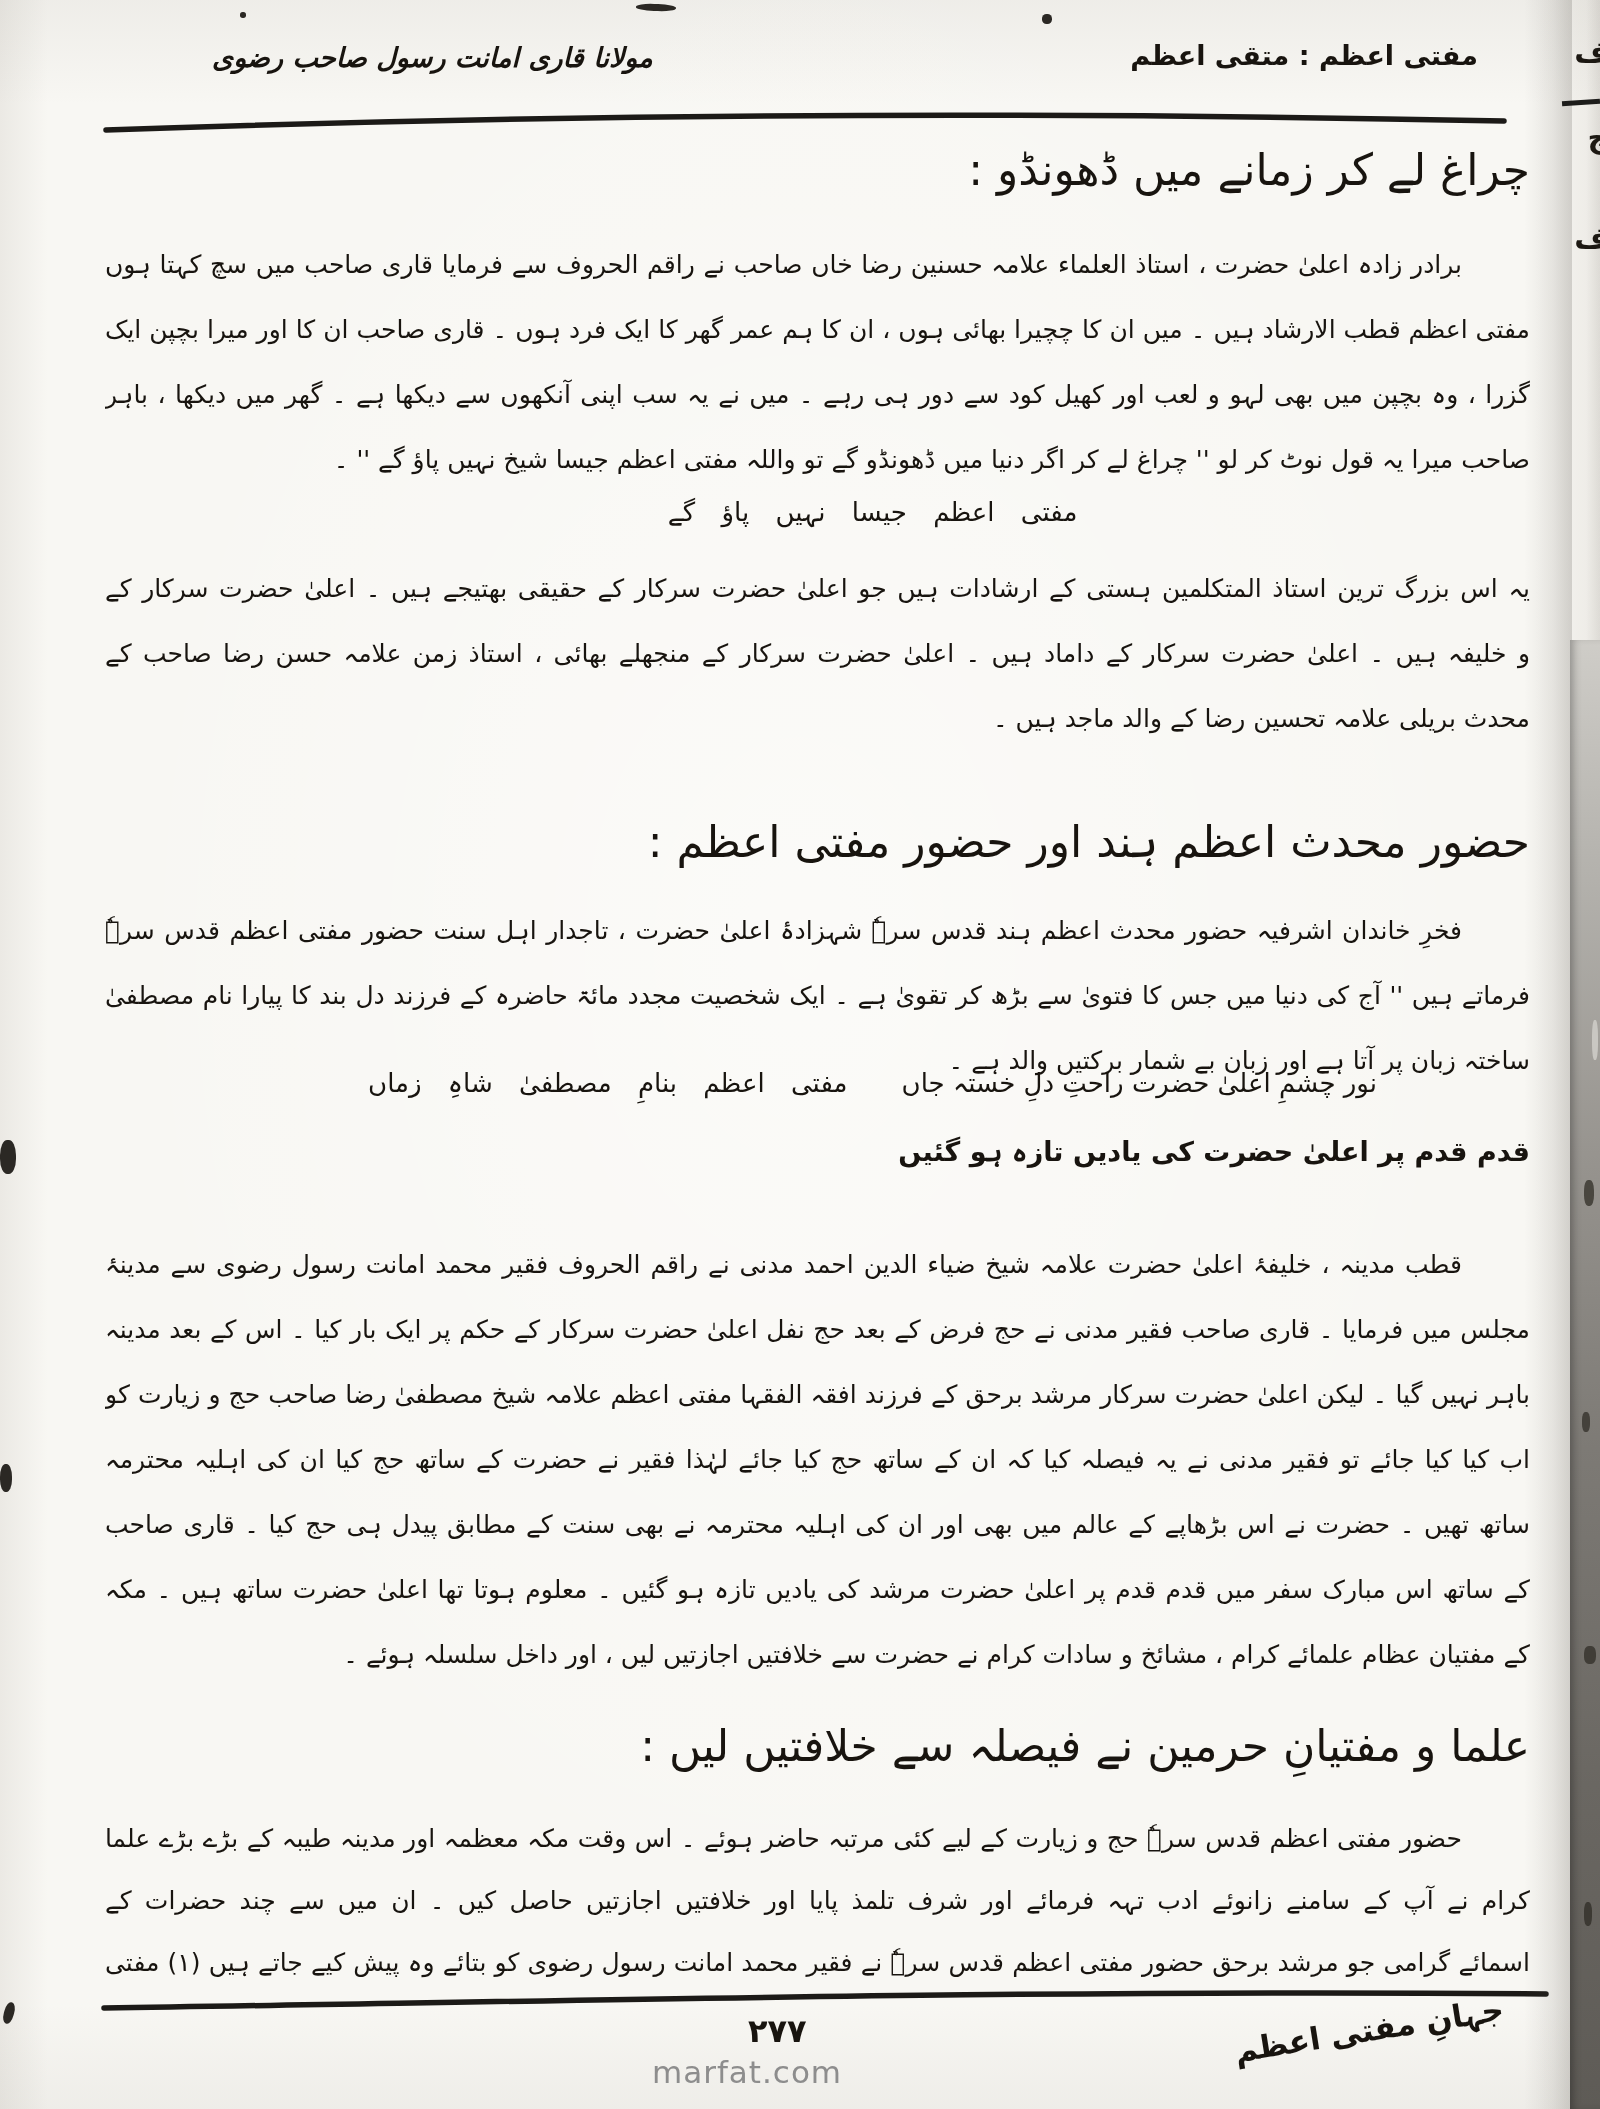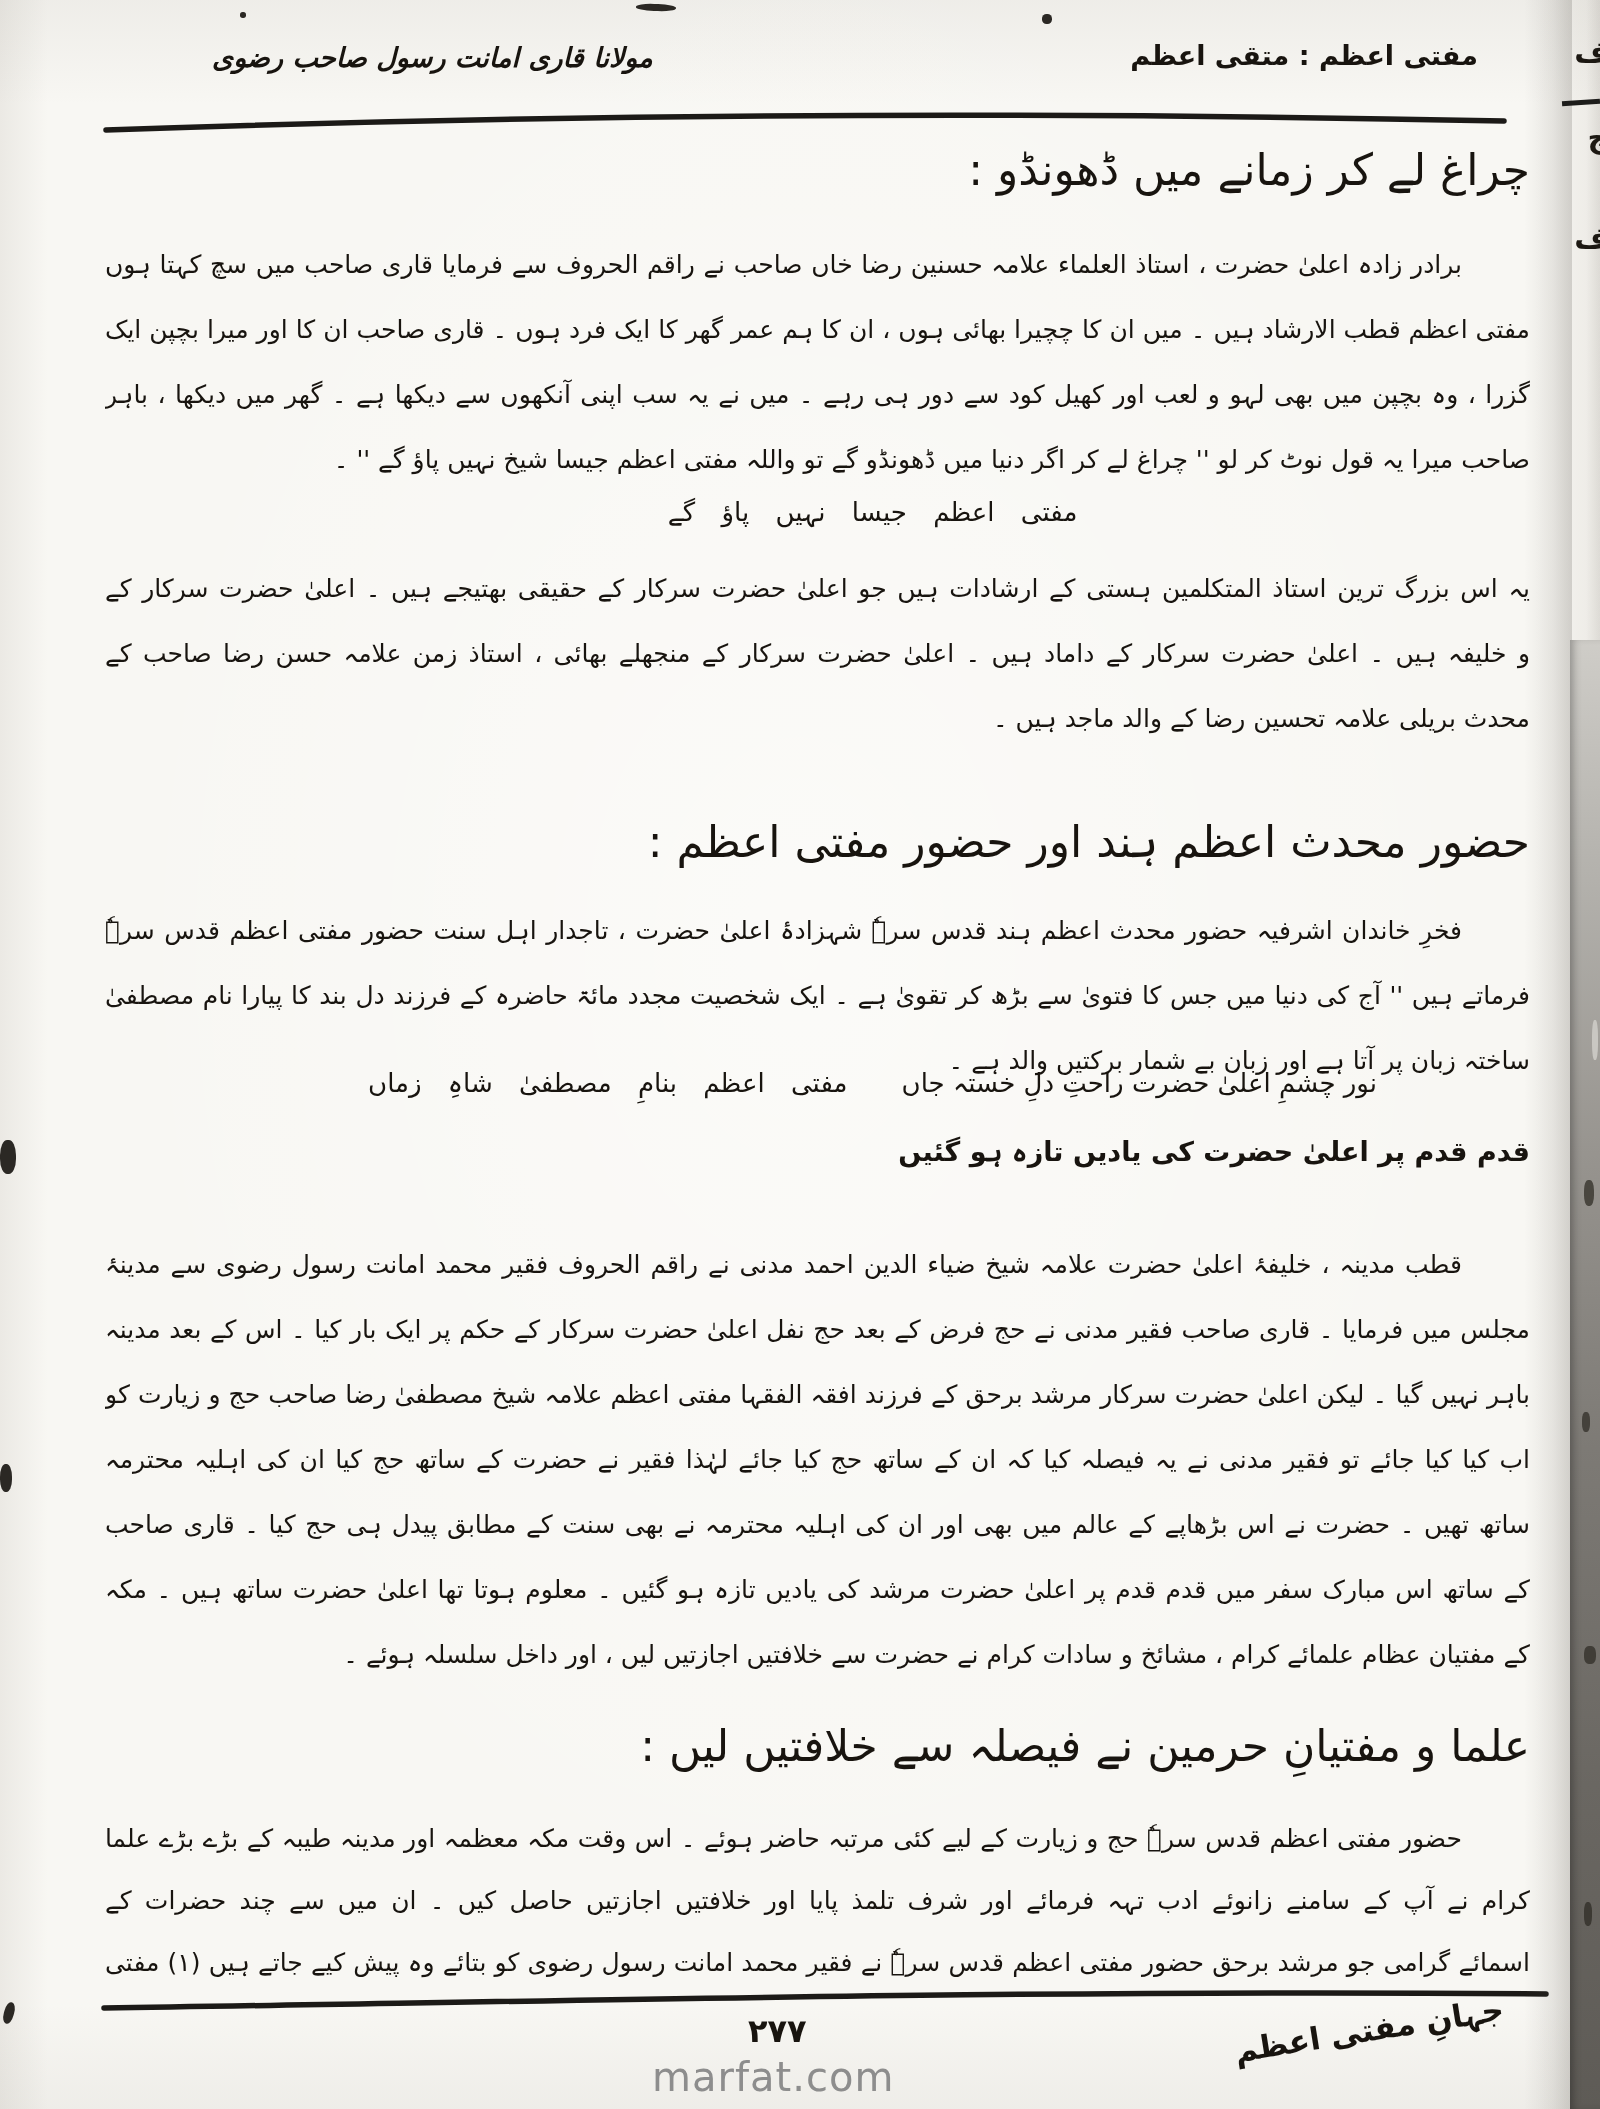--- a/index.html
+++ b/index.html
@@ -22,21 +22,21 @@
   .para.lh62 .tline{height:62px;}
   .para:not(.cont) .tline:last-child{text-align-last:right;}
   .para.ind .tline:first-child{text-indent:68px;}
   .verse{direction:rtl;display:flex;justify-content:center;gap:54px;font-size:26px;white-space:nowrap;transform:translateX(55px);}
   .verse .hemi2{word-spacing:18px;}
   .h3row{display:flex;direction:rtl;align-items:baseline;gap:20px;}
   .h3sub{font-weight:bold;font-size:27px;white-space:nowrap;}
   .rule{position:absolute;left:0;width:1600px;}
   .pagenum{font-size:32px;font-weight:bold;letter-spacing:2px;}
   .booktitle{font-size:31px;font-weight:bold;direction:rtl;white-space:nowrap;transform:rotate(-9deg);}
-  .watermark{font-size:40px;color:#8d8d8d;letter-spacing:1px;font-weight:normal;}
+  .watermark{font-size:31px;color:#8d8d8d;letter-spacing:1px;font-weight:normal;}
   
   .gutter-band{position:absolute;right:0;top:640px;width:30px;height:1469px;
     background:linear-gradient(180deg,#cfcdc8 0%,#b5b3ae 15%,#97948f 35%,#7d7a75 55%,#6a6762 78%,#5e5b56 100%);
     box-shadow:inset 7px 0 9px -4px rgba(0,0,0,.30);}
   .gutter-top{position:absolute;right:0;top:0;width:14px;height:640px;
     background:linear-gradient(90deg,rgba(0,0,0,0),rgba(90,86,78,.10));}
   .fold{position:absolute;right:28px;top:0;width:48px;height:100%;
     background:linear-gradient(90deg,rgba(0,0,0,0) 0%,rgba(88,84,78,.10) 60%,rgba(88,84,78,.22) 100%);}
   .frag{position:absolute;right:-9px;font-weight:bold;font-size:30px;color:#1c1812;}
   .sliver{position:absolute;right:0;top:100px;width:38px;height:5px;background:#1d1d1b;transform:rotate(-4deg);}

